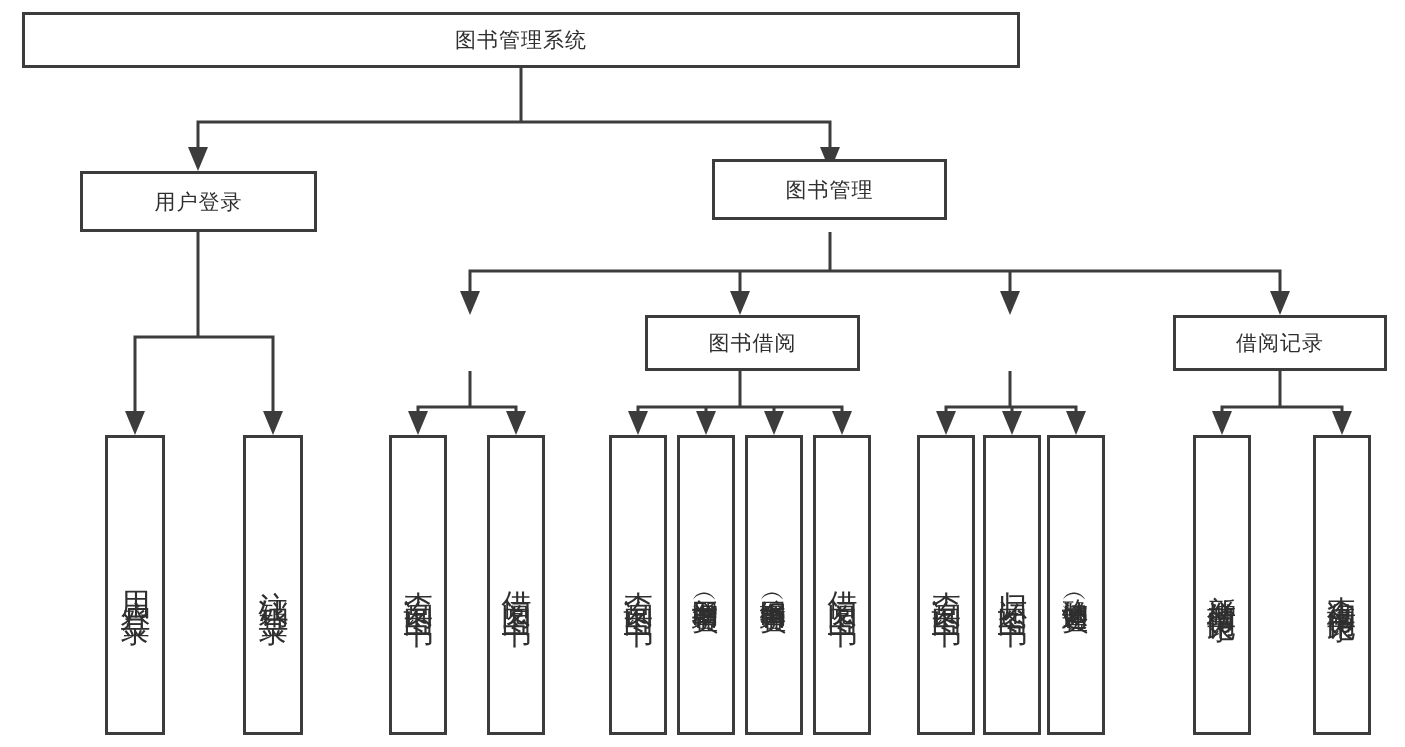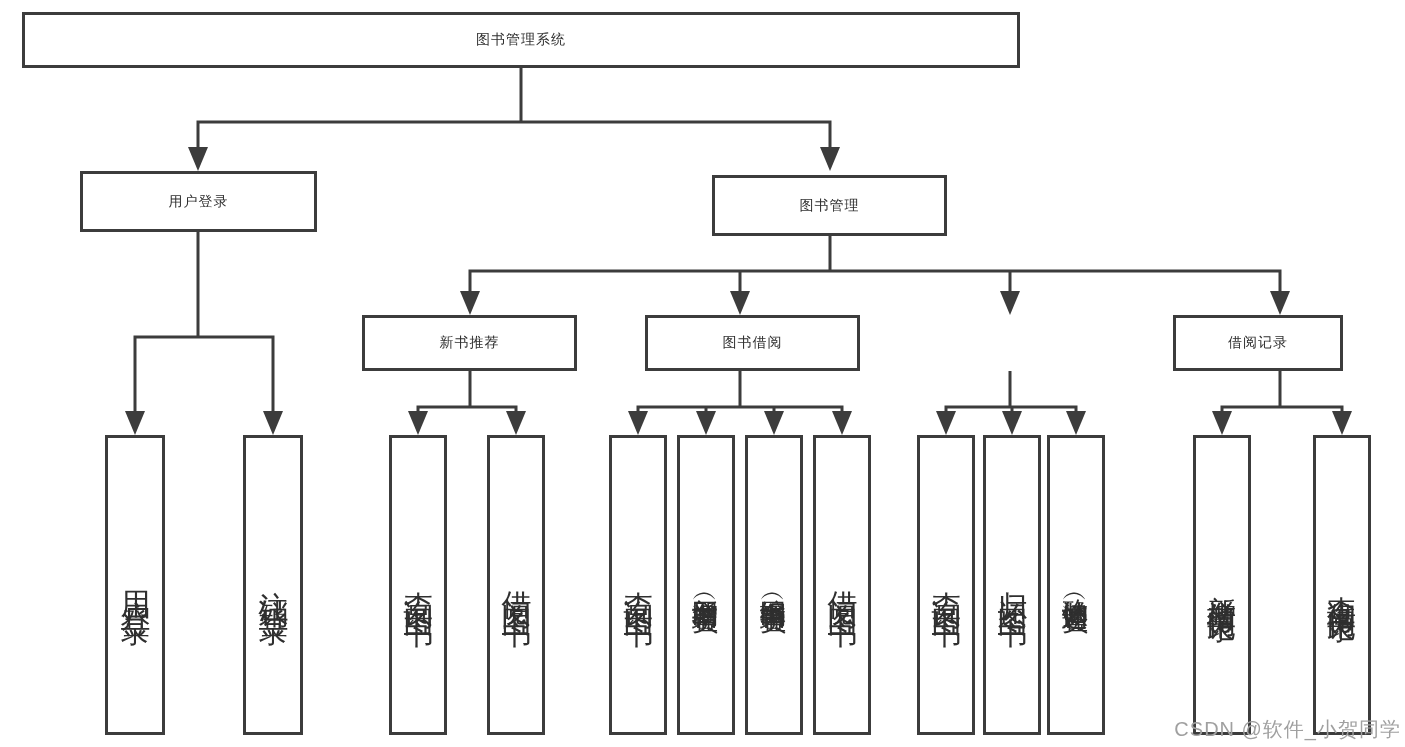--- a/index.html
+++ b/index.html
@@ -33,21 +33,21 @@
     position: absolute;
     box-sizing: border-box;
     border: 3px solid #3c3c3c;
     background: #ffffff;
     display: flex;
     align-items: center;
     justify-content: center;
     z-index: 1;
   }
   .hlabel {
-    font-size: 14px;
+    font-size: 21px;
     color: #2f2f2f;
     letter-spacing: 1px;
     white-space: nowrap;
   }
   .vlabel {
     writing-mode: vertical-rl;
     color: #2f2f2f;
     white-space: nowrap;
   }
   .v4 { font-size: 30px; letter-spacing: 9px; }
@@ -112,31 +112,28 @@
     </g>
   </svg>
 
   <div class="box" style="left:22px; top:12px; width:998px; height:56px;">
     <span class="hlabel">图书管理系统</span>
   </div>
 
   <div class="box" style="left:80px; top:171px; width:237px; height:61px;">
     <span class="hlabel">用户登录</span>
   </div>
-  <div class="box" style="left:712px; top:175px; width:235px; height:61px;">
+  <div class="box" style="left:712px; top:159px; width:235px; height:61px;">
     <span class="hlabel">图书管理</span>
   </div>
 
-  <div class="box" style="left:362px; top:315px; width:215px; height:56px;">
-    <span class="hlabel">新书推荐</span>
-  </div>
   <div class="box" style="left:633px; top:315px; width:215px; height:56px;margin-left:12px;">
     <span class="hlabel">图书借阅</span>
   </div>
-  <div class="box" style="left:1173px; top:315px; width:170px; height:56px;">
+  <div class="box" style="left:1173px; top:315px; width:214px; height:56px;">
     <span class="hlabel">借阅记录</span>
   </div>
 
   <div class="box" style="left:105px; top:435px; width:60px; height:300px;">
     <span class="vlabel v4">用户登录</span>
   </div>
   <div class="box" style="left:243px; top:435px; width:60px; height:300px;">
     <span class="vlabel v4">注销登录</span>
   </div>
 
@@ -170,15 +167,14 @@
     <span class="vlabel vlong">确认归还（管理员）</span>
   </div>
 
   <div class="box" style="left:1193px; top:435px; width:58px; height:300px;">
     <span class="vlabel v6">新增借阅记录</span>
   </div>
   <div class="box" style="left:1313px; top:435px; width:58px; height:300px;">
     <span class="vlabel v6">查询借阅记录</span>
   </div>
 
-  <div class="watermark">CSDN @软件_小贺同学</div>
 
 </div>
 
 </body></html>

